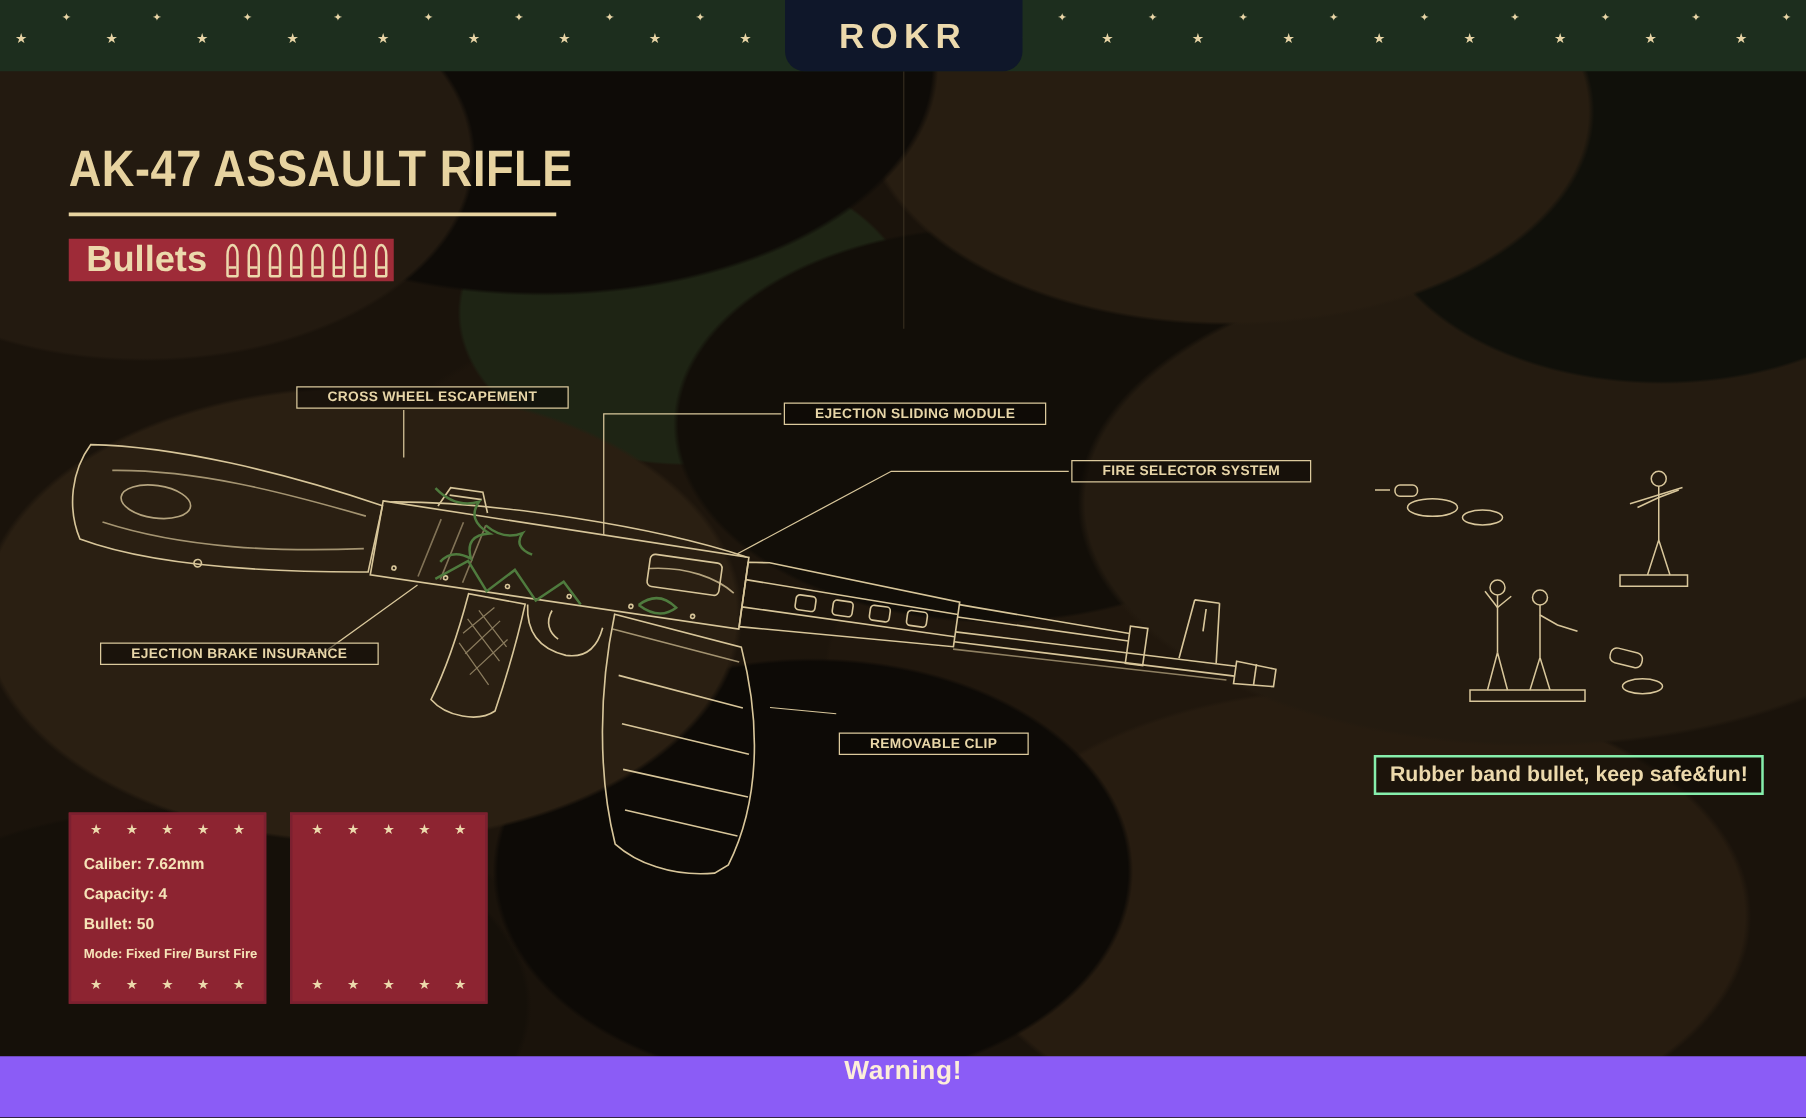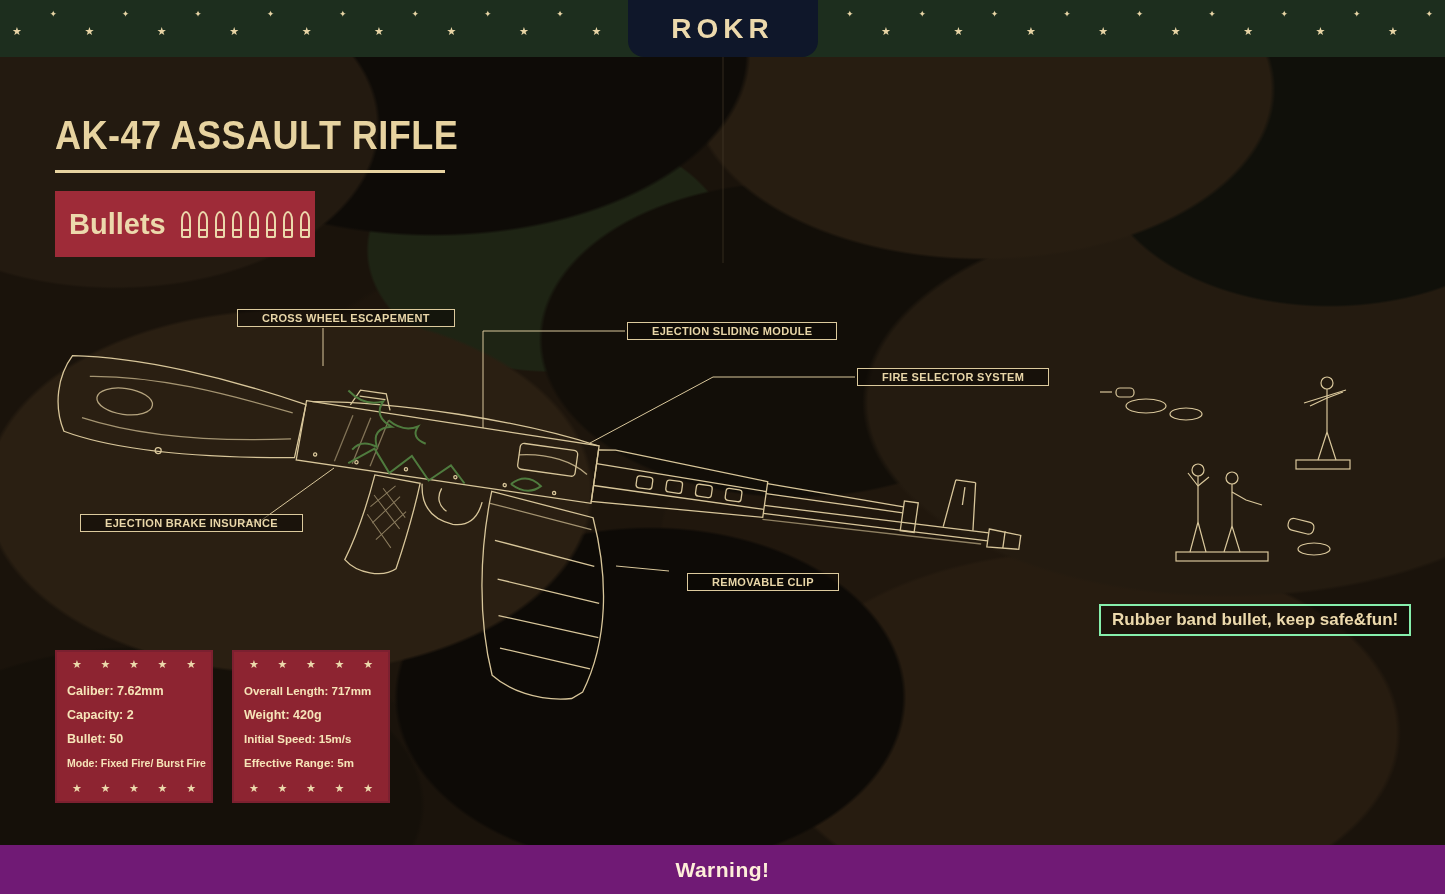--- a/index.html
+++ b/index.html
@@ -35,58 +35,58 @@
     display:flex;align-items:center;justify-content:center;z-index:6;}
   .rokr-badge .brand{color:#ecd9ac;font-size:28px;font-weight:bold;letter-spacing:5px;}
 
   
   .page-title{position:absolute;left:55px;top:112px;font-size:41px;font-weight:bold;
     color:#e7d3a0;white-space:nowrap;transform:scaleX(.88);transform-origin:left center;
     letter-spacing:0.5px;z-index:3;}
   .title-underline{position:absolute;left:55px;top:170px;width:390px;height:3px;background:#e7d3a0;z-index:3;}
 
   
-  .bullets-badge{position:absolute;left:55px;top:191px;width:260px;height:66px;background:#9e2b38;
+  .bullets-badge{position:absolute;left:55px;top:191px;width:260px;height:34px;background:#9e2b38;
     display:flex;align-items:center;padding:0 0 0 14px;box-sizing:border-box;gap:7px;z-index:3;}
   .bullets-label{font-size:29px;font-weight:bold;color:#ecd9ac;margin-right:8px;}
   .bullet{display:inline-block;width:10px;height:27px;border:2px solid #ecd9ac;
     border-radius:6px 6px 2px 2px / 11px 11px 2px 2px;box-sizing:border-box;position:relative;}
   .bullet::after{content:"";position:absolute;left:0;right:0;bottom:5px;border-top:2px solid #ecd9ac;}
 
   
   .diagram-svg{position:absolute;inset:0;z-index:2;pointer-events:none;}
 
   
   .part-label{position:absolute;border:1.5px solid #dcca9d;color:#e8d6a8;background:rgba(12,9,5,.55);
     font-size:11px;font-weight:bold;letter-spacing:.3px;padding:2px 24px;white-space:nowrap;z-index:5;}
   .lbl-cross{left:237px;top:309px;}
   .lbl-eject{left:627px;top:322px;}
   .lbl-fire{left:857px;top:368px;}
   .lbl-trigger{left:80px;top:514px;}
-  .lbl-clip{left:671px;top:573px;margin-left:16px;}
+  .lbl-clip{left:671px;top:586px;}
 
   
   .safety-note{position:absolute;left:1099px;top:604px;border:2px solid #86efac;color:#ecd9ac;
     font-size:17px;font-weight:bold;padding:4px 11px;background:rgba(12,9,5,.4);white-space:nowrap;z-index:5;}
 
   
   .spec-card{position:absolute;width:158px;height:153px;background:#8d2431;border:2px solid #7c2030;
     box-sizing:border-box;display:flex;flex-direction:column;justify-content:space-between;
     padding:7px 0;z-index:5;}
   .spec-card.card1{left:55px;top:650px;}
   .spec-card.card2{left:232px;top:650px;}
   .card-stars{display:flex;justify-content:space-between;padding:0 15px;color:#ecd9ac;font-size:11px;line-height:1;}
   .card-lines{padding:2px 10px;color:#f6e4b8;font-weight:bold;line-height:24px;white-space:nowrap;}
   .spec-line{font-size:12.5px;}
   .spec-line.mid{font-size:11.5px;}
   .spec-line.tight{font-size:10.5px;}
 
   
-  .warning-bar{position:absolute;left:0;right:0;bottom:0;height:49px;background:#701a75;
-    display:flex;align-items:center;justify-content:center;color:#fdeed9;
+  .warning-bar{position:absolute;left:0;right:0;bottom:0;height:49px;background:#8b5cf6;
+    display:flex;align-items:flex-start;justify-content:center;color:#fdeed9;
     font-size:21px;font-weight:bold;letter-spacing:.5px;z-index:6;}
   .warning-bar .msg{margin-left:13px;}
 </style>
 </head>
 <body>
 
 <div class="top-banner"></div>
 <div class="star-row">
     <span class="down">★</span>
     <span class="up">✦</span>
@@ -272,47 +272,41 @@
 <div class="spec-card card1">
   <div class="card-stars">
       <span>★</span>
       <span>★</span>
       <span>★</span>
       <span>★</span>
       <span>★</span>
     </div>
   <div class="card-lines">
     <div class="spec-line">Caliber: 7.62mm</div>
-    <div class="spec-line">Capacity: 2</div>
+    <div class="spec-line">Capacity: 4</div>
     <div class="spec-line">Bullet: 50</div>
     <div class="spec-line tight">Mode: Fixed Fire/ Burst Fire</div>
   </div>
   <div class="card-stars">
       <span>★</span>
       <span>★</span>
       <span>★</span>
       <span>★</span>
       <span>★</span>
     </div>
 </div>
 
 <div class="spec-card card2">
   <div class="card-stars">
       <span>★</span>
       <span>★</span>
       <span>★</span>
       <span>★</span>
       <span>★</span>
     </div>
-  <div class="card-lines">
-    <div class="spec-line mid">Overall Length: 717mm</div>
-    <div class="spec-line">Weight:  420g</div>
-    <div class="spec-line mid">Initial Speed: 15m/s</div>
-    <div class="spec-line mid">Effective Range: 5m</div>
-  </div>
   <div class="card-stars">
       <span>★</span>
       <span>★</span>
       <span>★</span>
       <span>★</span>
       <span>★</span>
     </div>
 </div>
 
 <div class="warning-bar">

